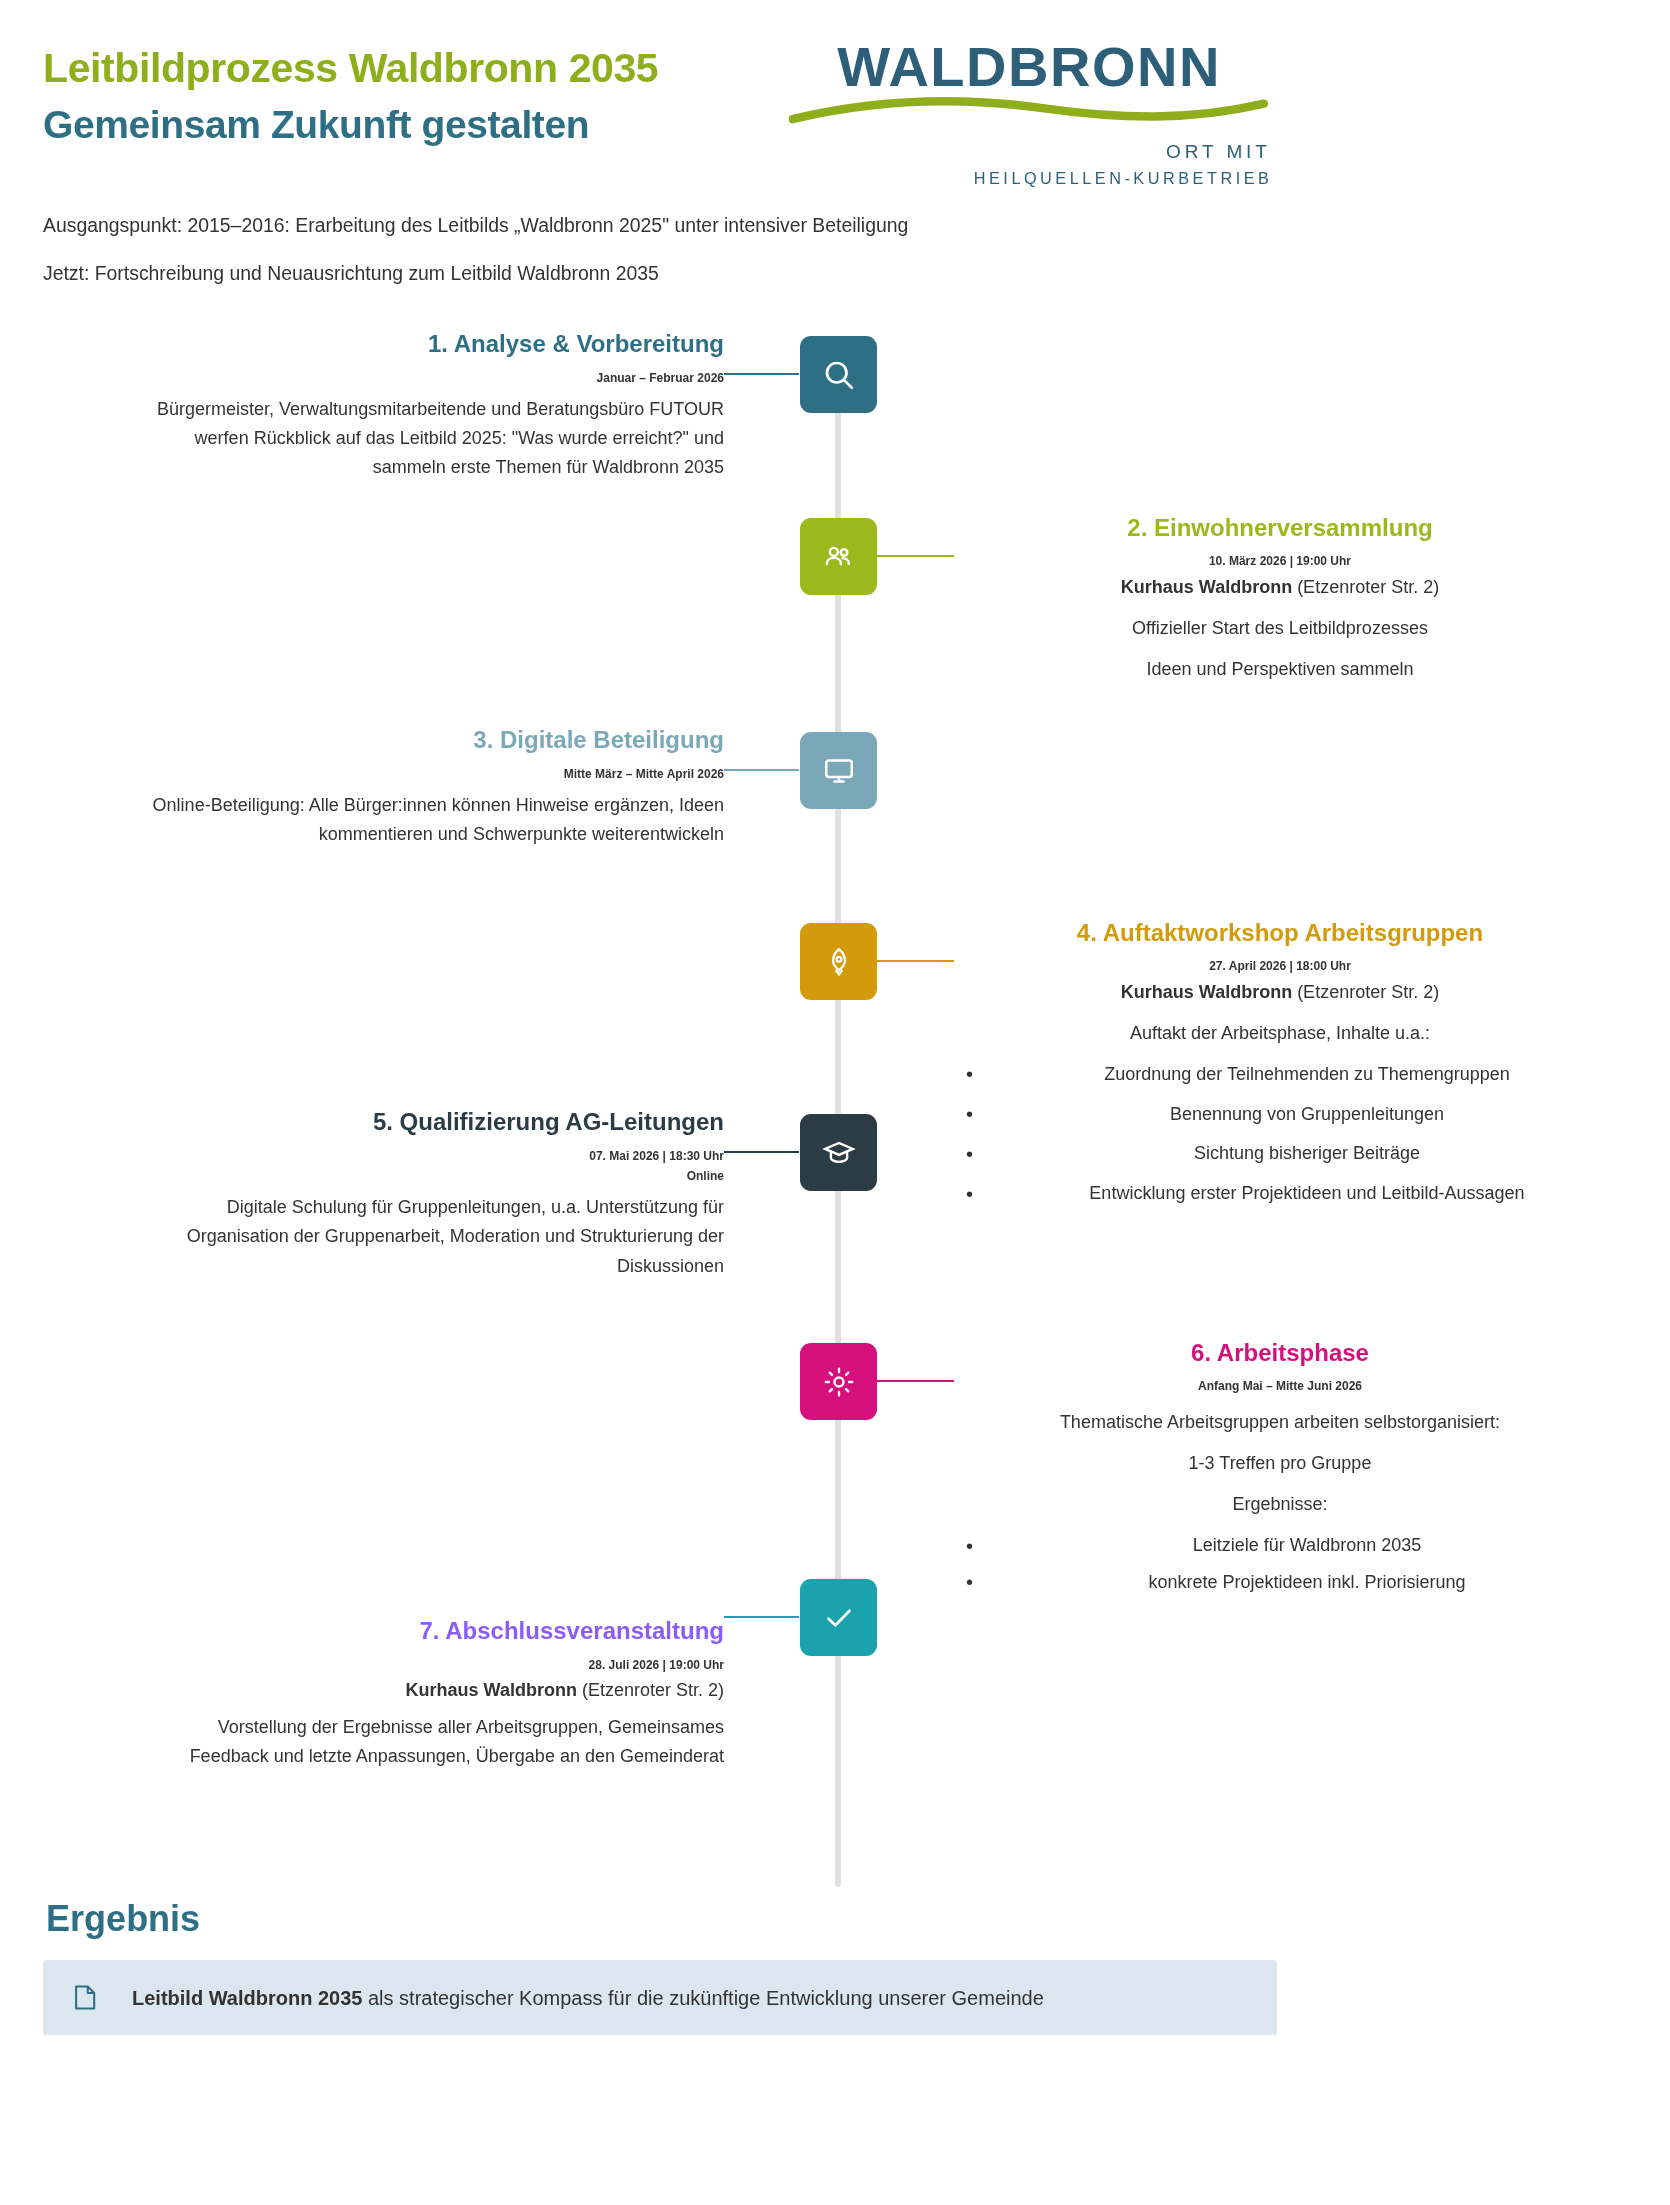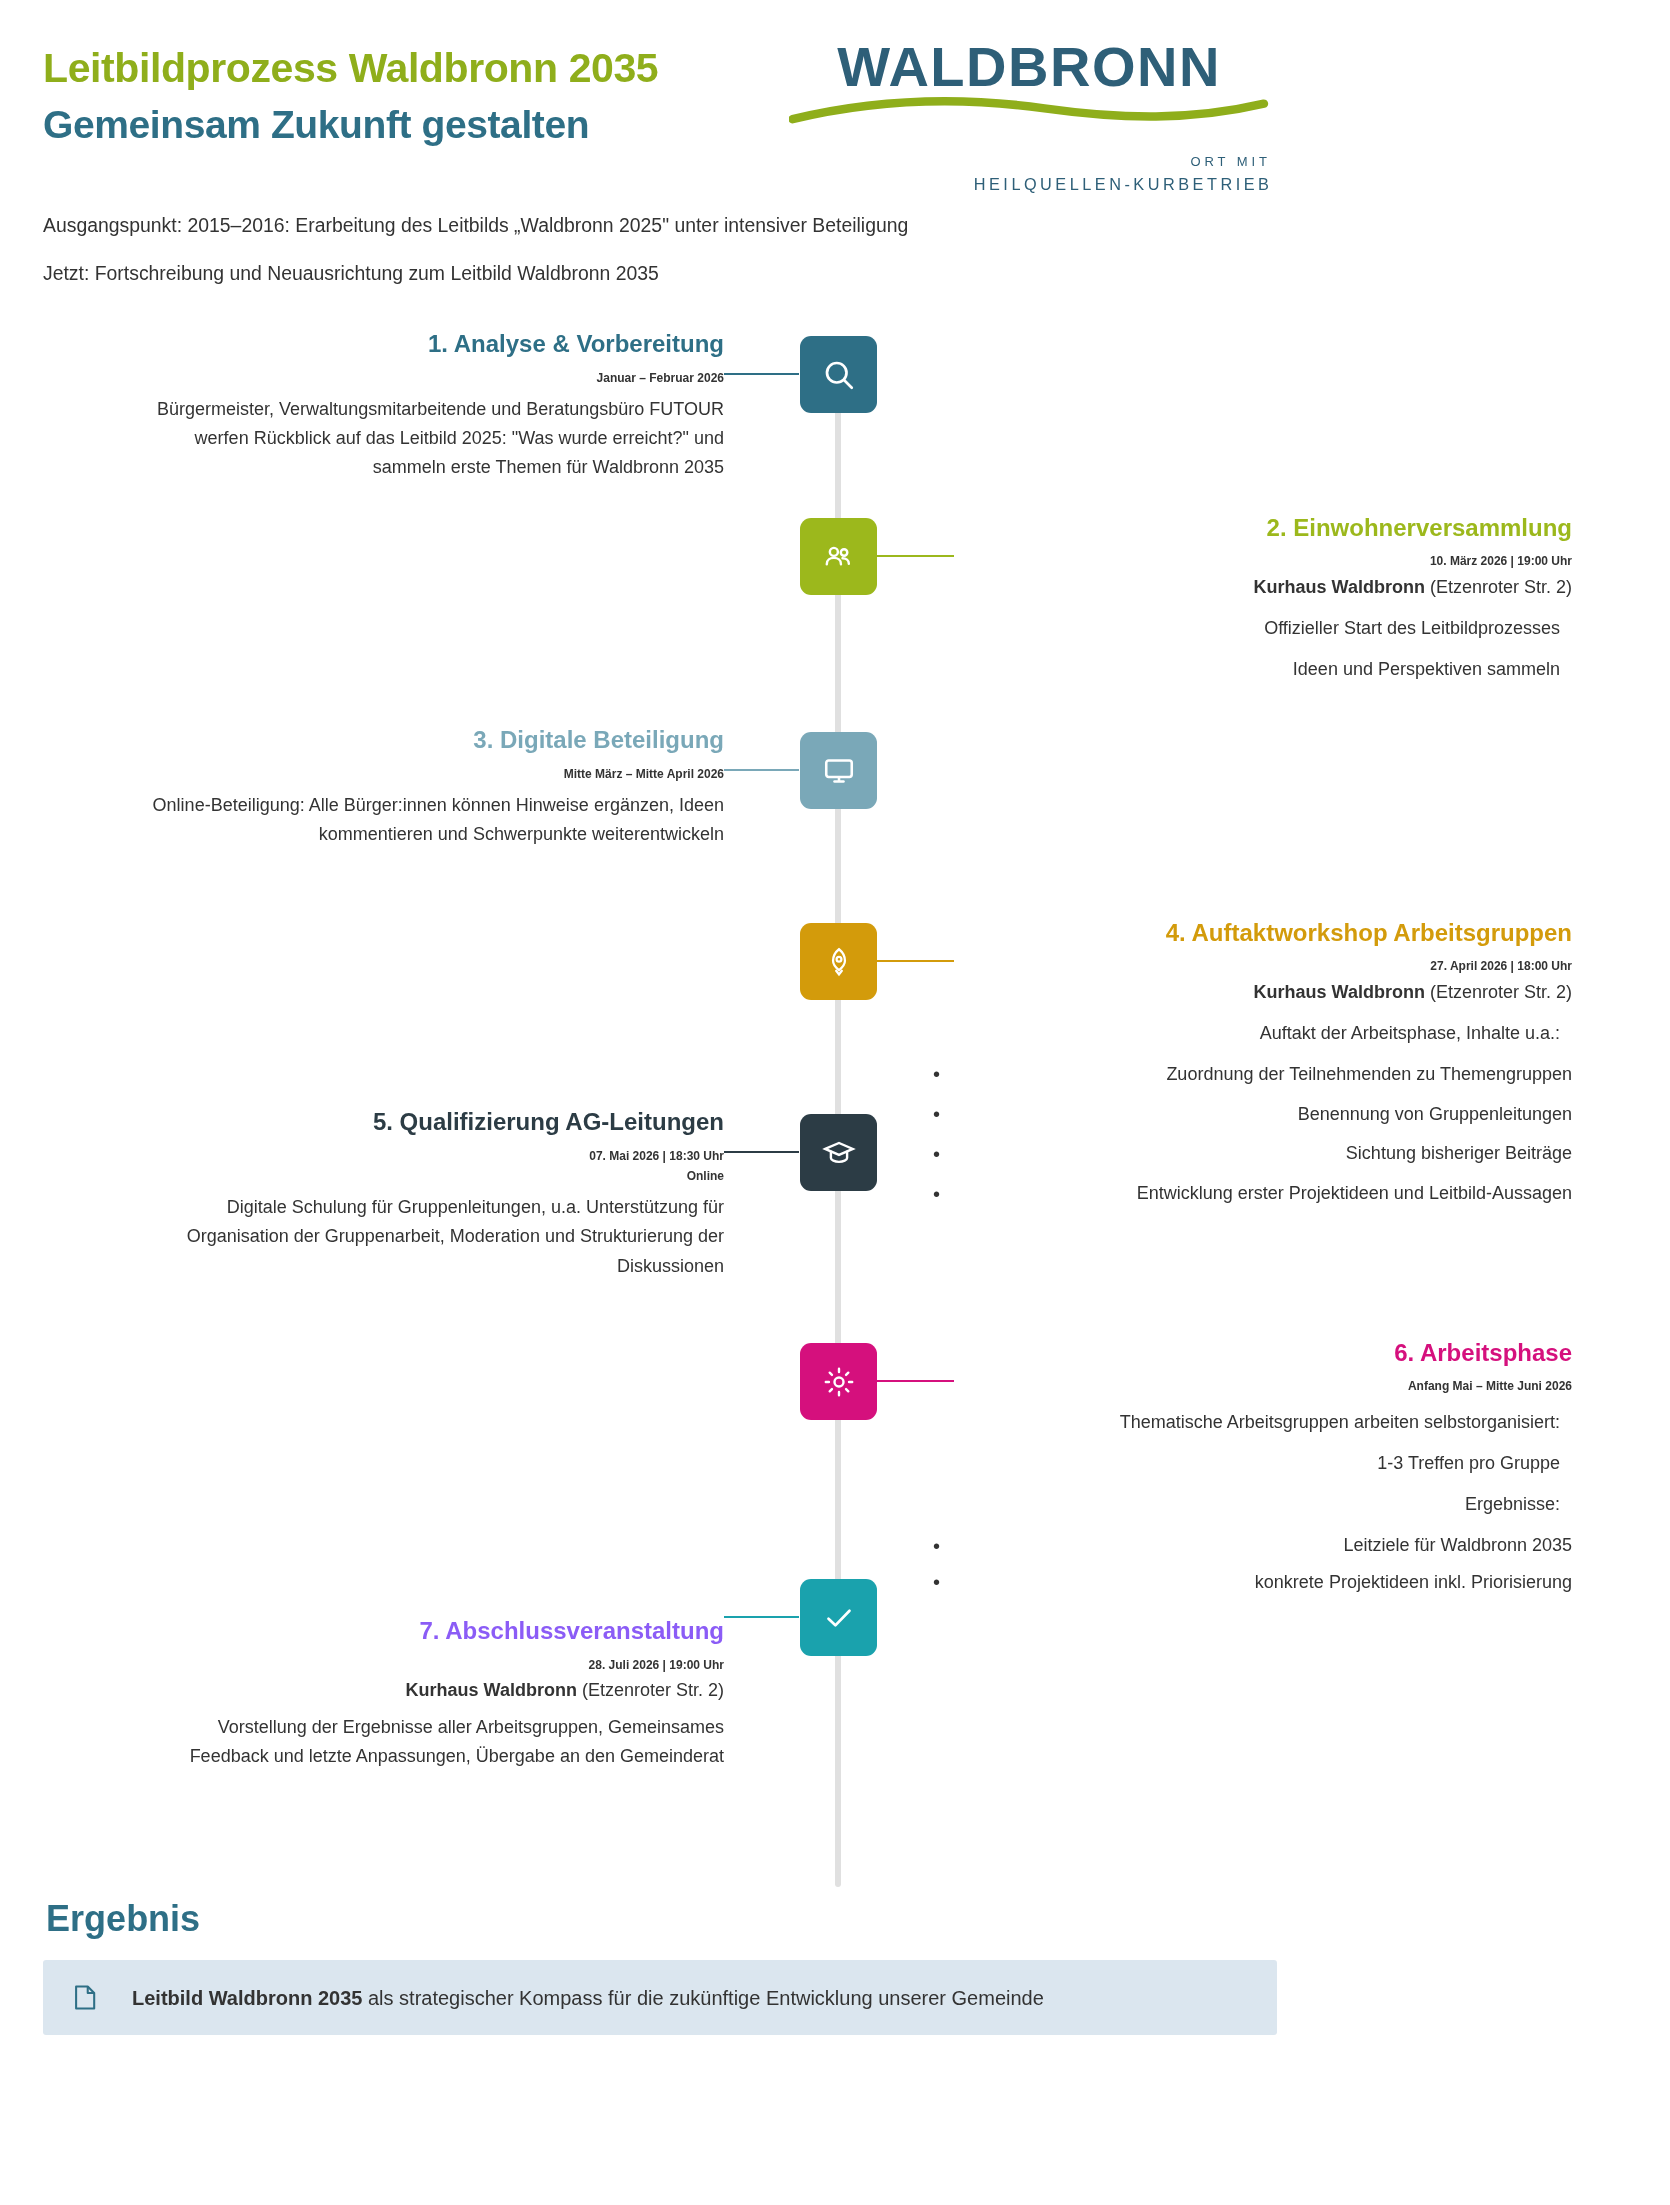--- a/index.html
+++ b/index.html
@@ -57,24 +57,24 @@
     letter-spacing:1.5px;
     line-height:1;
     text-align:center;
     margin:0;
   }
   .logo-swoosh{
     display:block;
     margin:1.5px auto 0 auto;
   }
   .logo-sub1{
-    font-size:13px;
+    font-size:19px;
     color:#2e5f78;
     letter-spacing:3.9px;
-    margin-top:24px;
+    margin-top:11px;
     text-align:right;
     padding-right:6.2px;
   }
   .logo-sub2{
     font-size:16.3px;
     color:#2e5f78;
     letter-spacing:3.5px;
     margin-top:6.2px;
     text-align:right;
     padding-right:4.6px;
@@ -126,23 +126,23 @@
     height:2.3px;
   }
   .side-left{
     position:absolute;
     left:93px;
     width:588px;
     text-align:right;
   }
   .side-right{
     position:absolute;
-    left:879px;
+    left:912px;
     width:650px;
-    text-align:right;
+    text-align:center;
   }
   .step-title{
     font-size:24px;
     font-weight:bold;
     line-height:1.2;
     margin:0 0 11px 0;
   }
   .step-date{
     font-size:12px;
     font-weight:bold;

